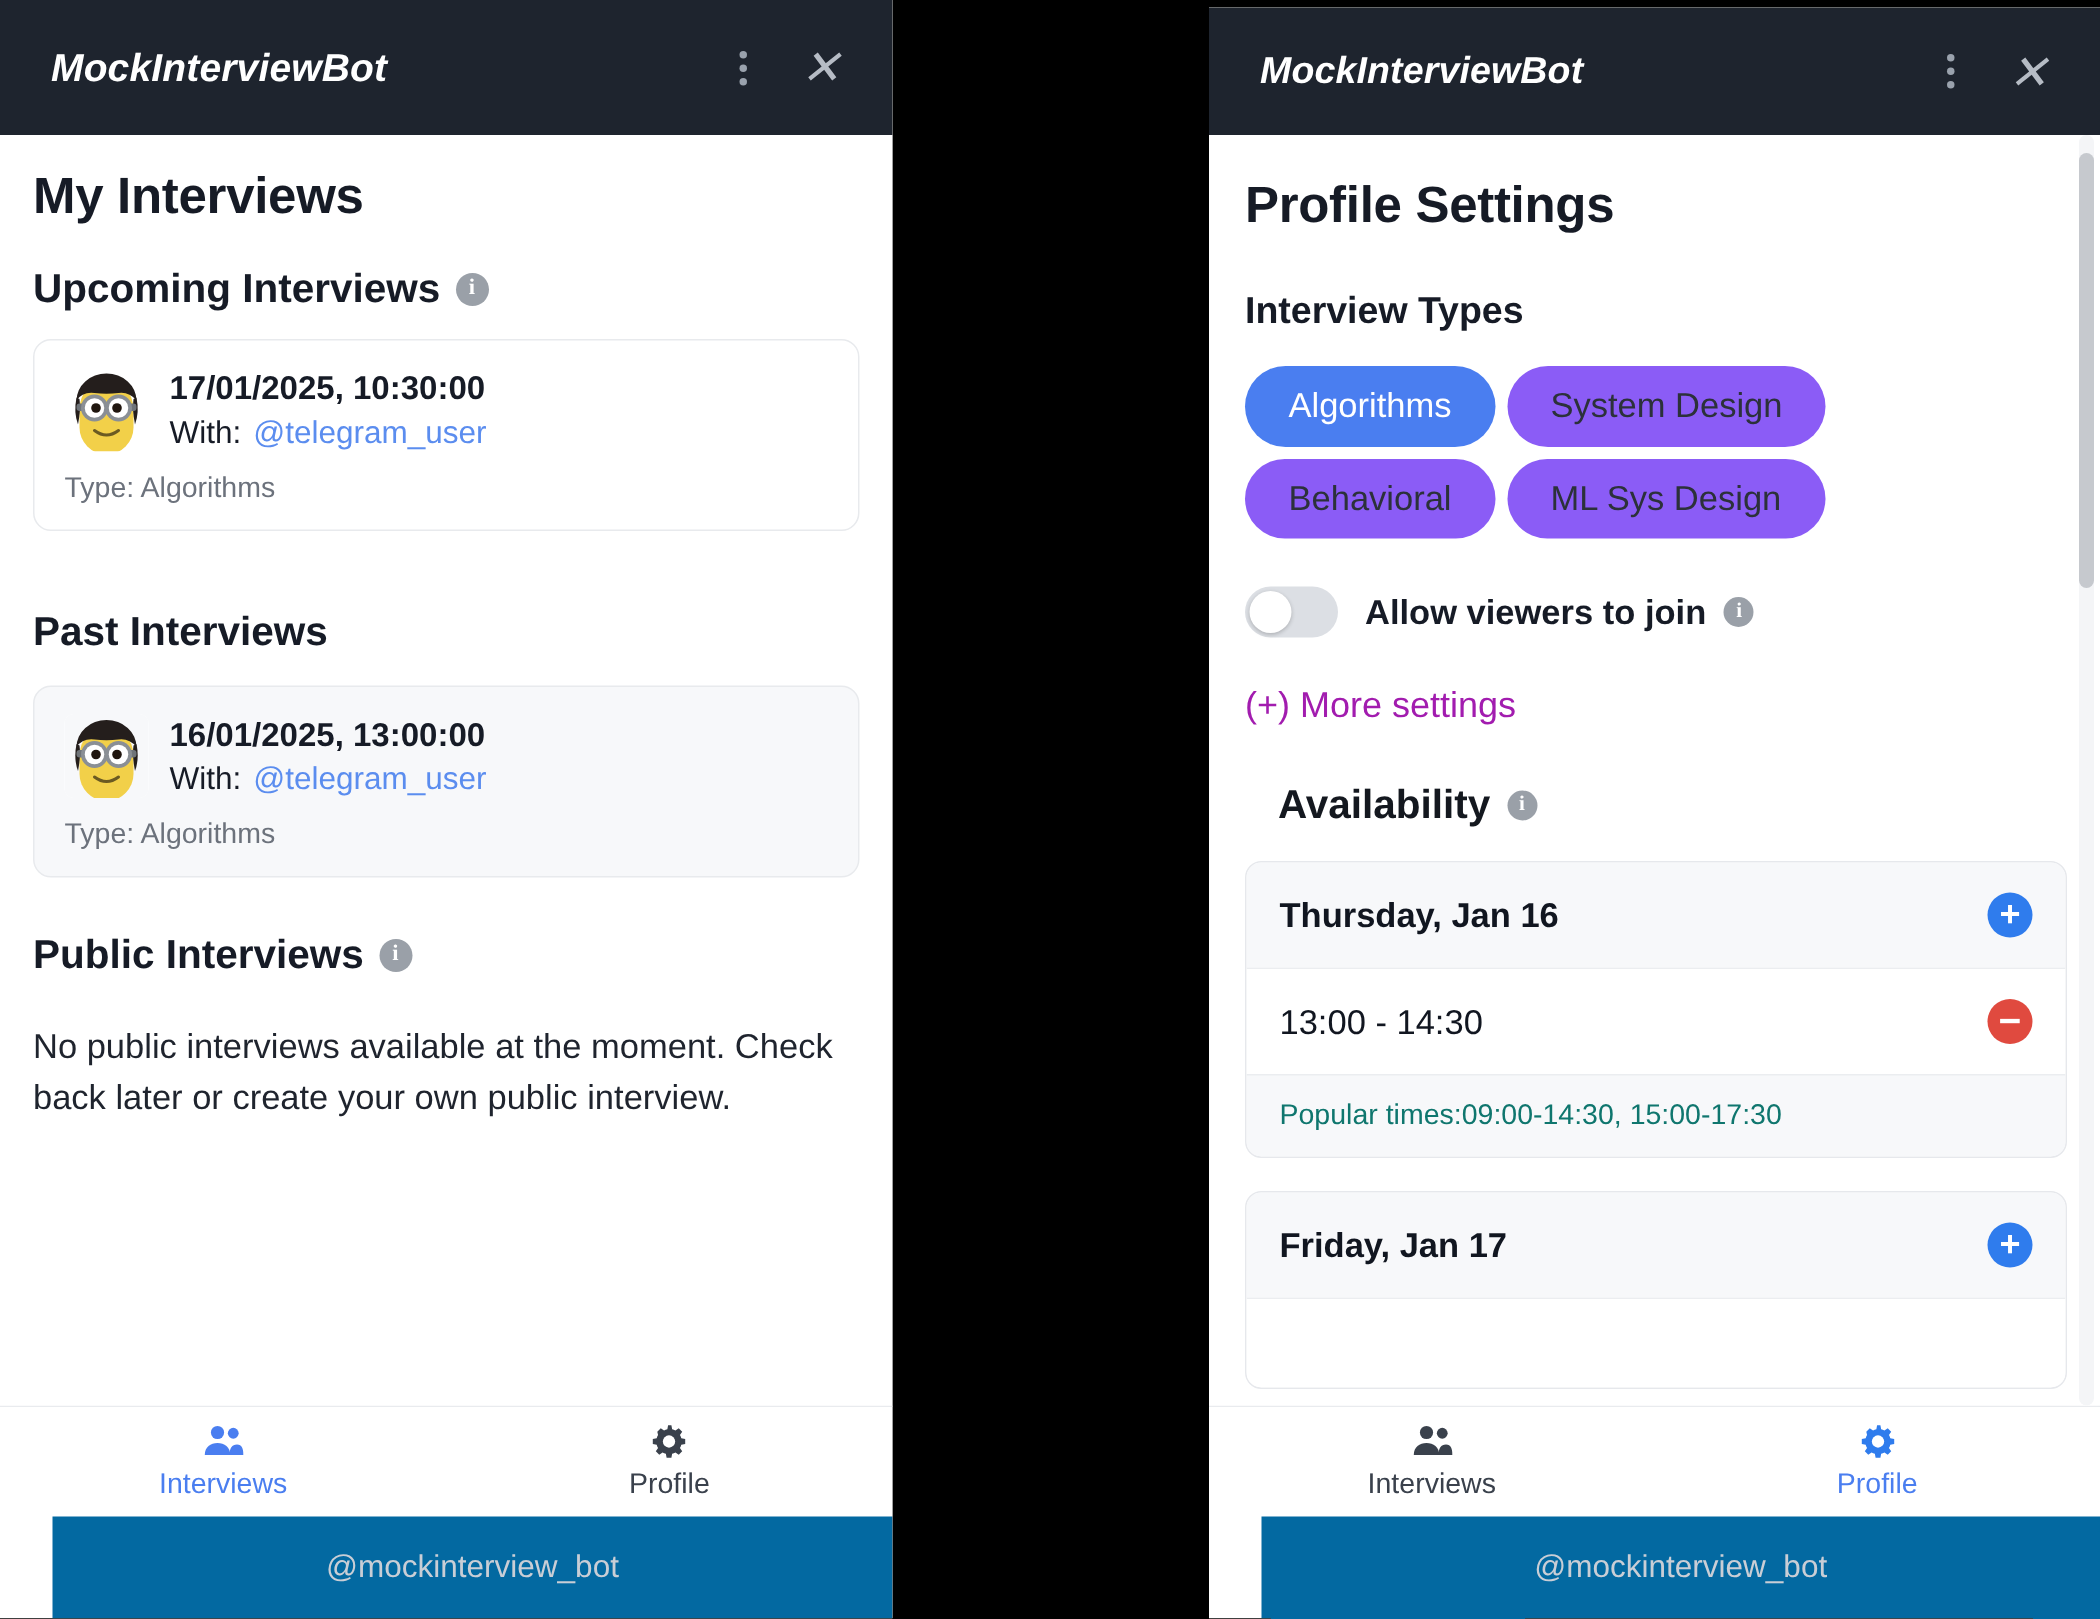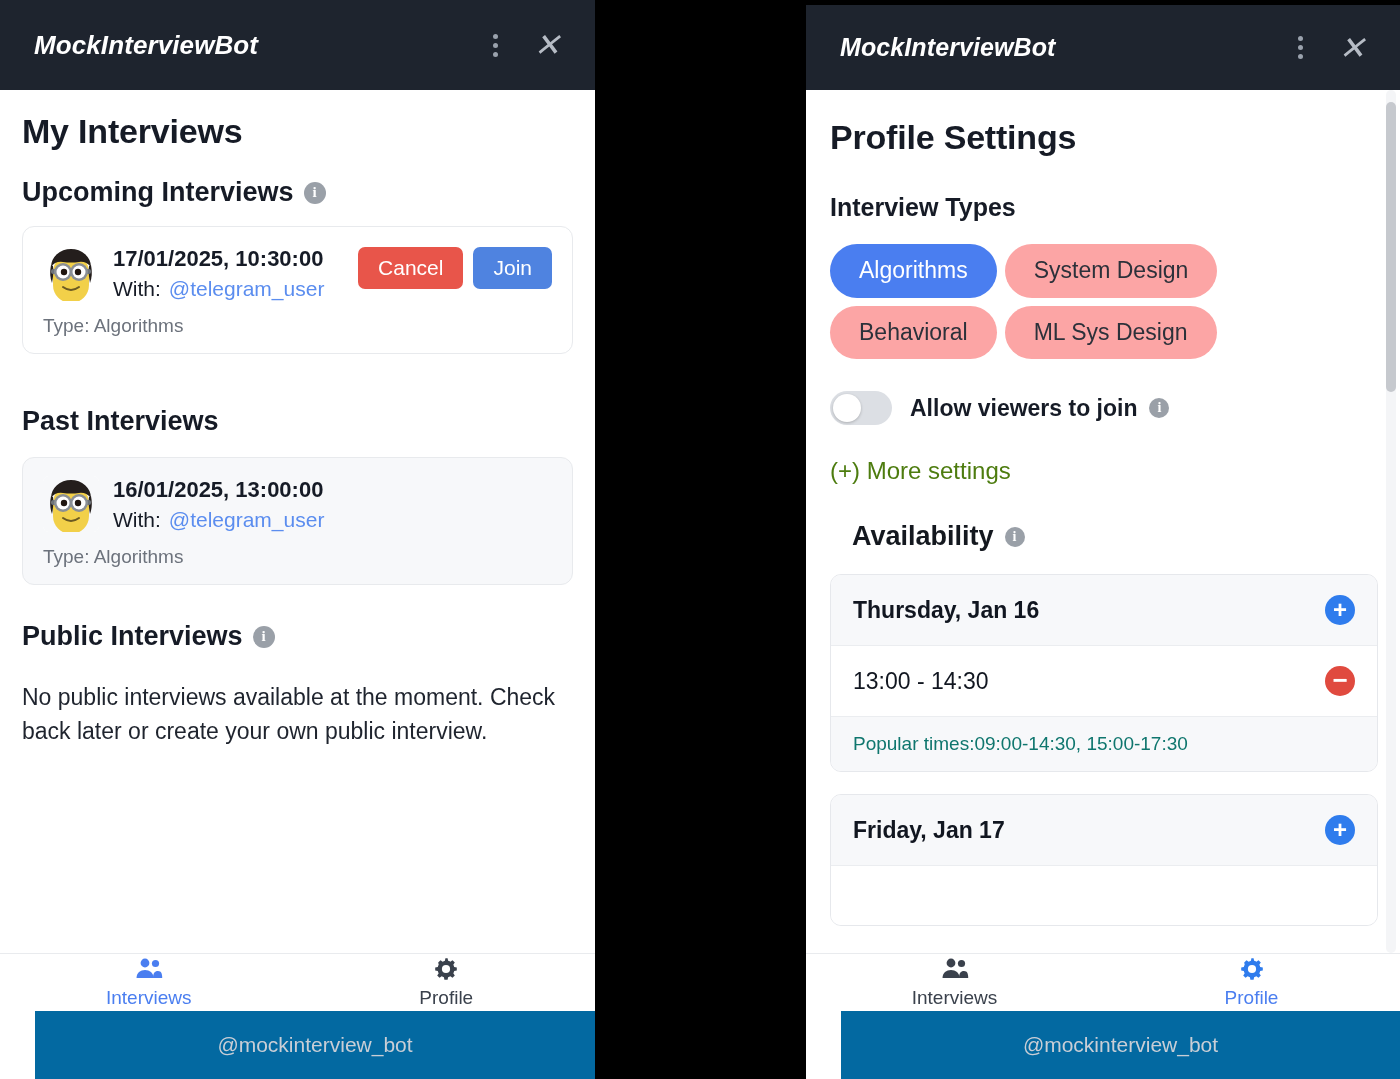--- a/index.html
+++ b/index.html
@@ -136,21 +136,21 @@
   }
 
   
   .pill-row { display: flex; flex-wrap: wrap; gap: 8px; }
   .pill {
     border: none; border-radius: 28px;
     font-family: "Liberation Sans", sans-serif;
     font-size: 23px;
     padding: 13px 29px;
     cursor: pointer;
-    background: #fca5a5; color: #2c313a;
+    background: #8b5cf6; color: #2c313a;
     line-height: 1.2;
   }
   .pill.active { background: #4a7ef0; color: #ffffff; }
 
   
   .toggle-row { display: flex; align-items: center; gap: 18px; }
   .switch {
     width: 62px; height: 34px; border-radius: 17px;
     background: #dcdfe4; position: relative; cursor: pointer; flex: 0 0 auto;
   }
@@ -159,21 +159,21 @@
     width: 28px; height: 28px; border-radius: 50%;
     background: #ffffff;
     box-shadow: 0 1px 3px rgba(0,0,0,.22);
   }
   .toggle-label {
     font-size: 23px; font-weight: bold; color: #161b26;
     display: flex; align-items: center; gap: 12px;
   }
 
   .link-more {
-    font-size: 24px; color: #4d7c0f; cursor: pointer; display: inline-block; text-align: right;
+    font-size: 24px; color: #a21caf; cursor: pointer; display: inline-block; text-align: right;
   }
 
   
   .acard {
     border: 1px solid #e6e8ec;
     border-radius: 11px;
     overflow: hidden;
     background: #ffffff;
   }
   .arow {
@@ -194,21 +194,21 @@
   }
   .circ-add { background: #2f7ced; }
   .circ-del { background: #e04a3f; font-size: 26px; }
   .popular {
     font-size: 19px; color: #0f766e;
   }
 
   
   .bottomnav {
     flex: 0 0 auto;
-    height: 58px;
+    height: 74px;
     background: #ffffff;
     border-top: 1px solid #e9ebee;
     display: flex;
     align-items: center;
   }
   .navitem {
     flex: 1 1 0;
     display: flex; flex-direction: column;
     align-items: center; justify-content: center; gap: 5px;
     cursor: pointer;
@@ -293,24 +293,20 @@
                 <circle cx="35" cy="27" r="3.2" fill="#20160f"></circle>
                 <path d="M20 42 q8 6 16 0" stroke="#6b5a22" stroke-width="2" fill="none" stroke-linecap="round"></path>
               </svg>
             </div>
             <div class="icard-meta">
               <div class="icard-date">17/01/2025, 10:30:00</div>
               <div class="icard-with">
                 <span>With:</span><span class="uname">@telegram_user</span>
               </div>
             </div>
-            <div class="icard-actions">
-              <button class="btn btn-cancel">Cancel</button>
-              <button class="btn btn-join">Join</button>
-            </div>
           </div>
           <div class="icard-type">Type: Algorithms</div>
         </div>
 
         <div class="h-sec" style="margin-top:52px;">
           <span>Past Interviews</span>
         </div>
 
         <div class="icard past" style="margin-top:20px;">
           <div class="icard-top">

